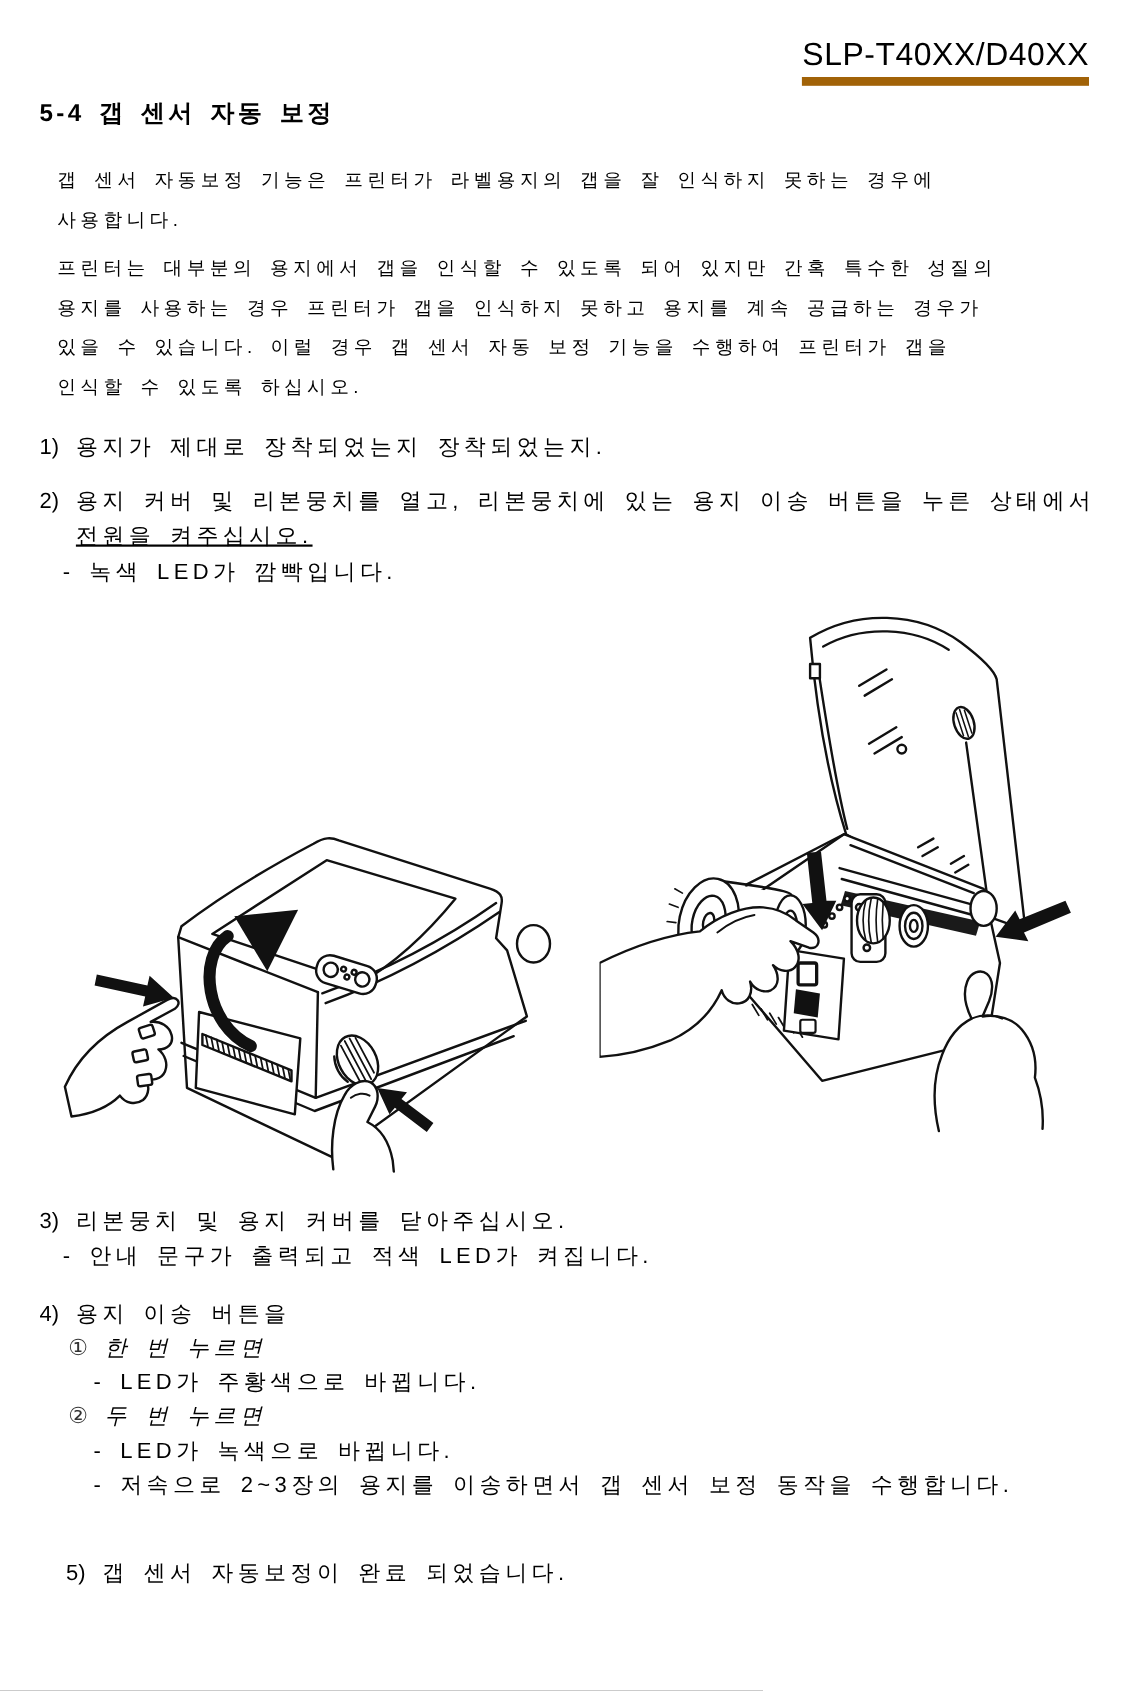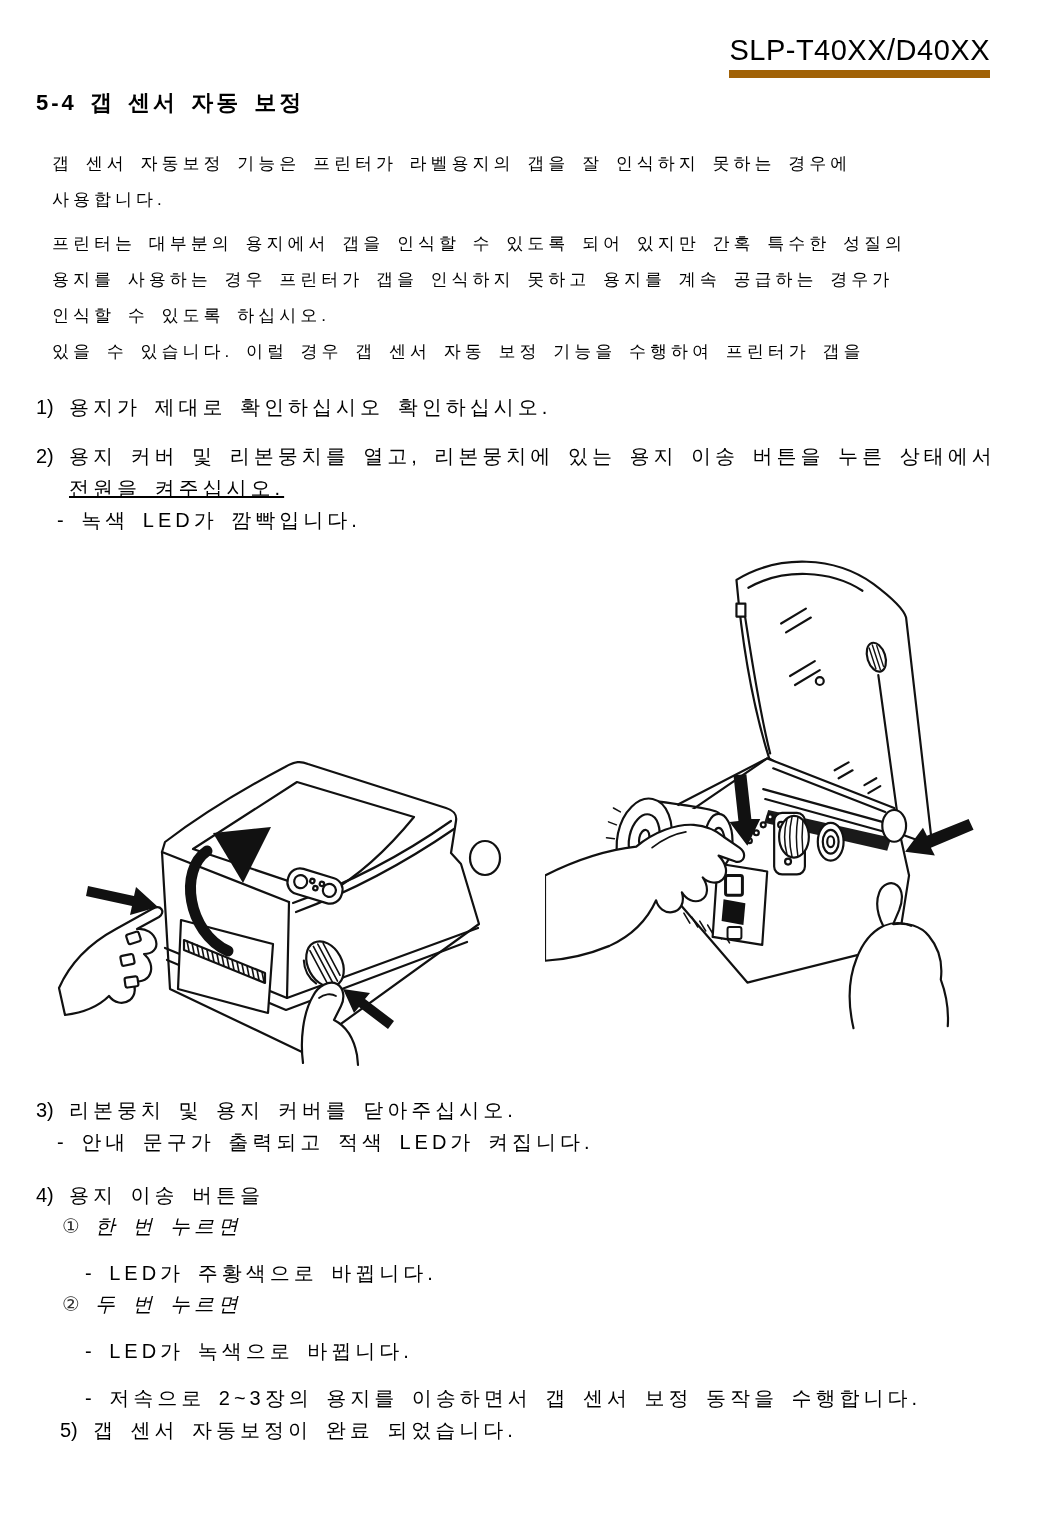--- a/index.html
+++ b/index.html
@@ -34,47 +34,47 @@
     font-size:20px;line-height:32px;
     letter-spacing:4px;word-spacing:4px;
     white-space:nowrap;
   }
   .step.tight{line-height:31px;}
   .num{display:inline-block;width:33px;letter-spacing:0;}
   .cnum{display:inline-block;width:33px;letter-spacing:0;color:#333;}
   .ind-cont{padding-left:33px;text-decoration:underline;}
   .ind-dash{padding-left:21px;}
   .ind-c{padding-left:26px;font-style:italic;}
-  .ind-dd{padding-left:49px;margin-top:16px;}
+  .ind-dd{padding-left:49px;}
   .fig{position:absolute;}
   svg{display:block;}
 </style>
 </head>
 <body>
 
 <div class="page">
 
   <div class="doc-title">SLP-T40XX/D40XX</div>
 
   <div class="sec-title">5-4 갭 센서 자동 보정</div>
 
   <div class="para" style="top:146px">
     <div>갭 센서 자동보정 기능은 프린터가 라벨용지의 갭을 잘 인식하지 못하는 경우에</div>
     <div>사용합니다.</div>
   </div>
 
   <div class="para" style="top:226px">
     <div>프린터는 대부분의 용지에서 갭을 인식할 수 있도록 되어 있지만 간혹 특수한 성질의</div>
     <div>용지를 사용하는 경우 프린터가 갭을 인식하지 못하고 용지를 계속 공급하는 경우가</div>
+    <div>있을 수 있습니다. 이럴 경우 갭 센서 자동 보정 기능을 수행하여 프린터가 갭을</div>
     <div>인식할 수 있도록 하십시오.</div>
-    <div>있을 수 있습니다. 이럴 경우 갭 센서 자동 보정 기능을 수행하여 프린터가 갭을</div>
   </div>
 
   <div class="step" style="top:391px">
-    <div><span class="num">1)</span><span>용지가 제대로 확인하십시오 확인하십시오.</span></div>
+    <div><span class="num">1)</span><span>용지가 제대로 장착되었는지 장착되었는지.</span></div>
   </div>
 
   <div class="step" style="top:440px">
     <div><span class="num">2)</span><span>용지 커버 및 리본뭉치를 열고, 리본뭉치에 있는 용지 이송 버튼을 누른 상태에서</span></div>
     <div class="ind-cont">전원을 켜주십시오.</div>
     <div class="ind-dash">- 녹색 LED가 깜빡입니다.</div>
   </div>
 
   <div class="fig" style="top:552px;left:57px">
     <svg width="480" height="515" viewBox="0 0 480 515">

